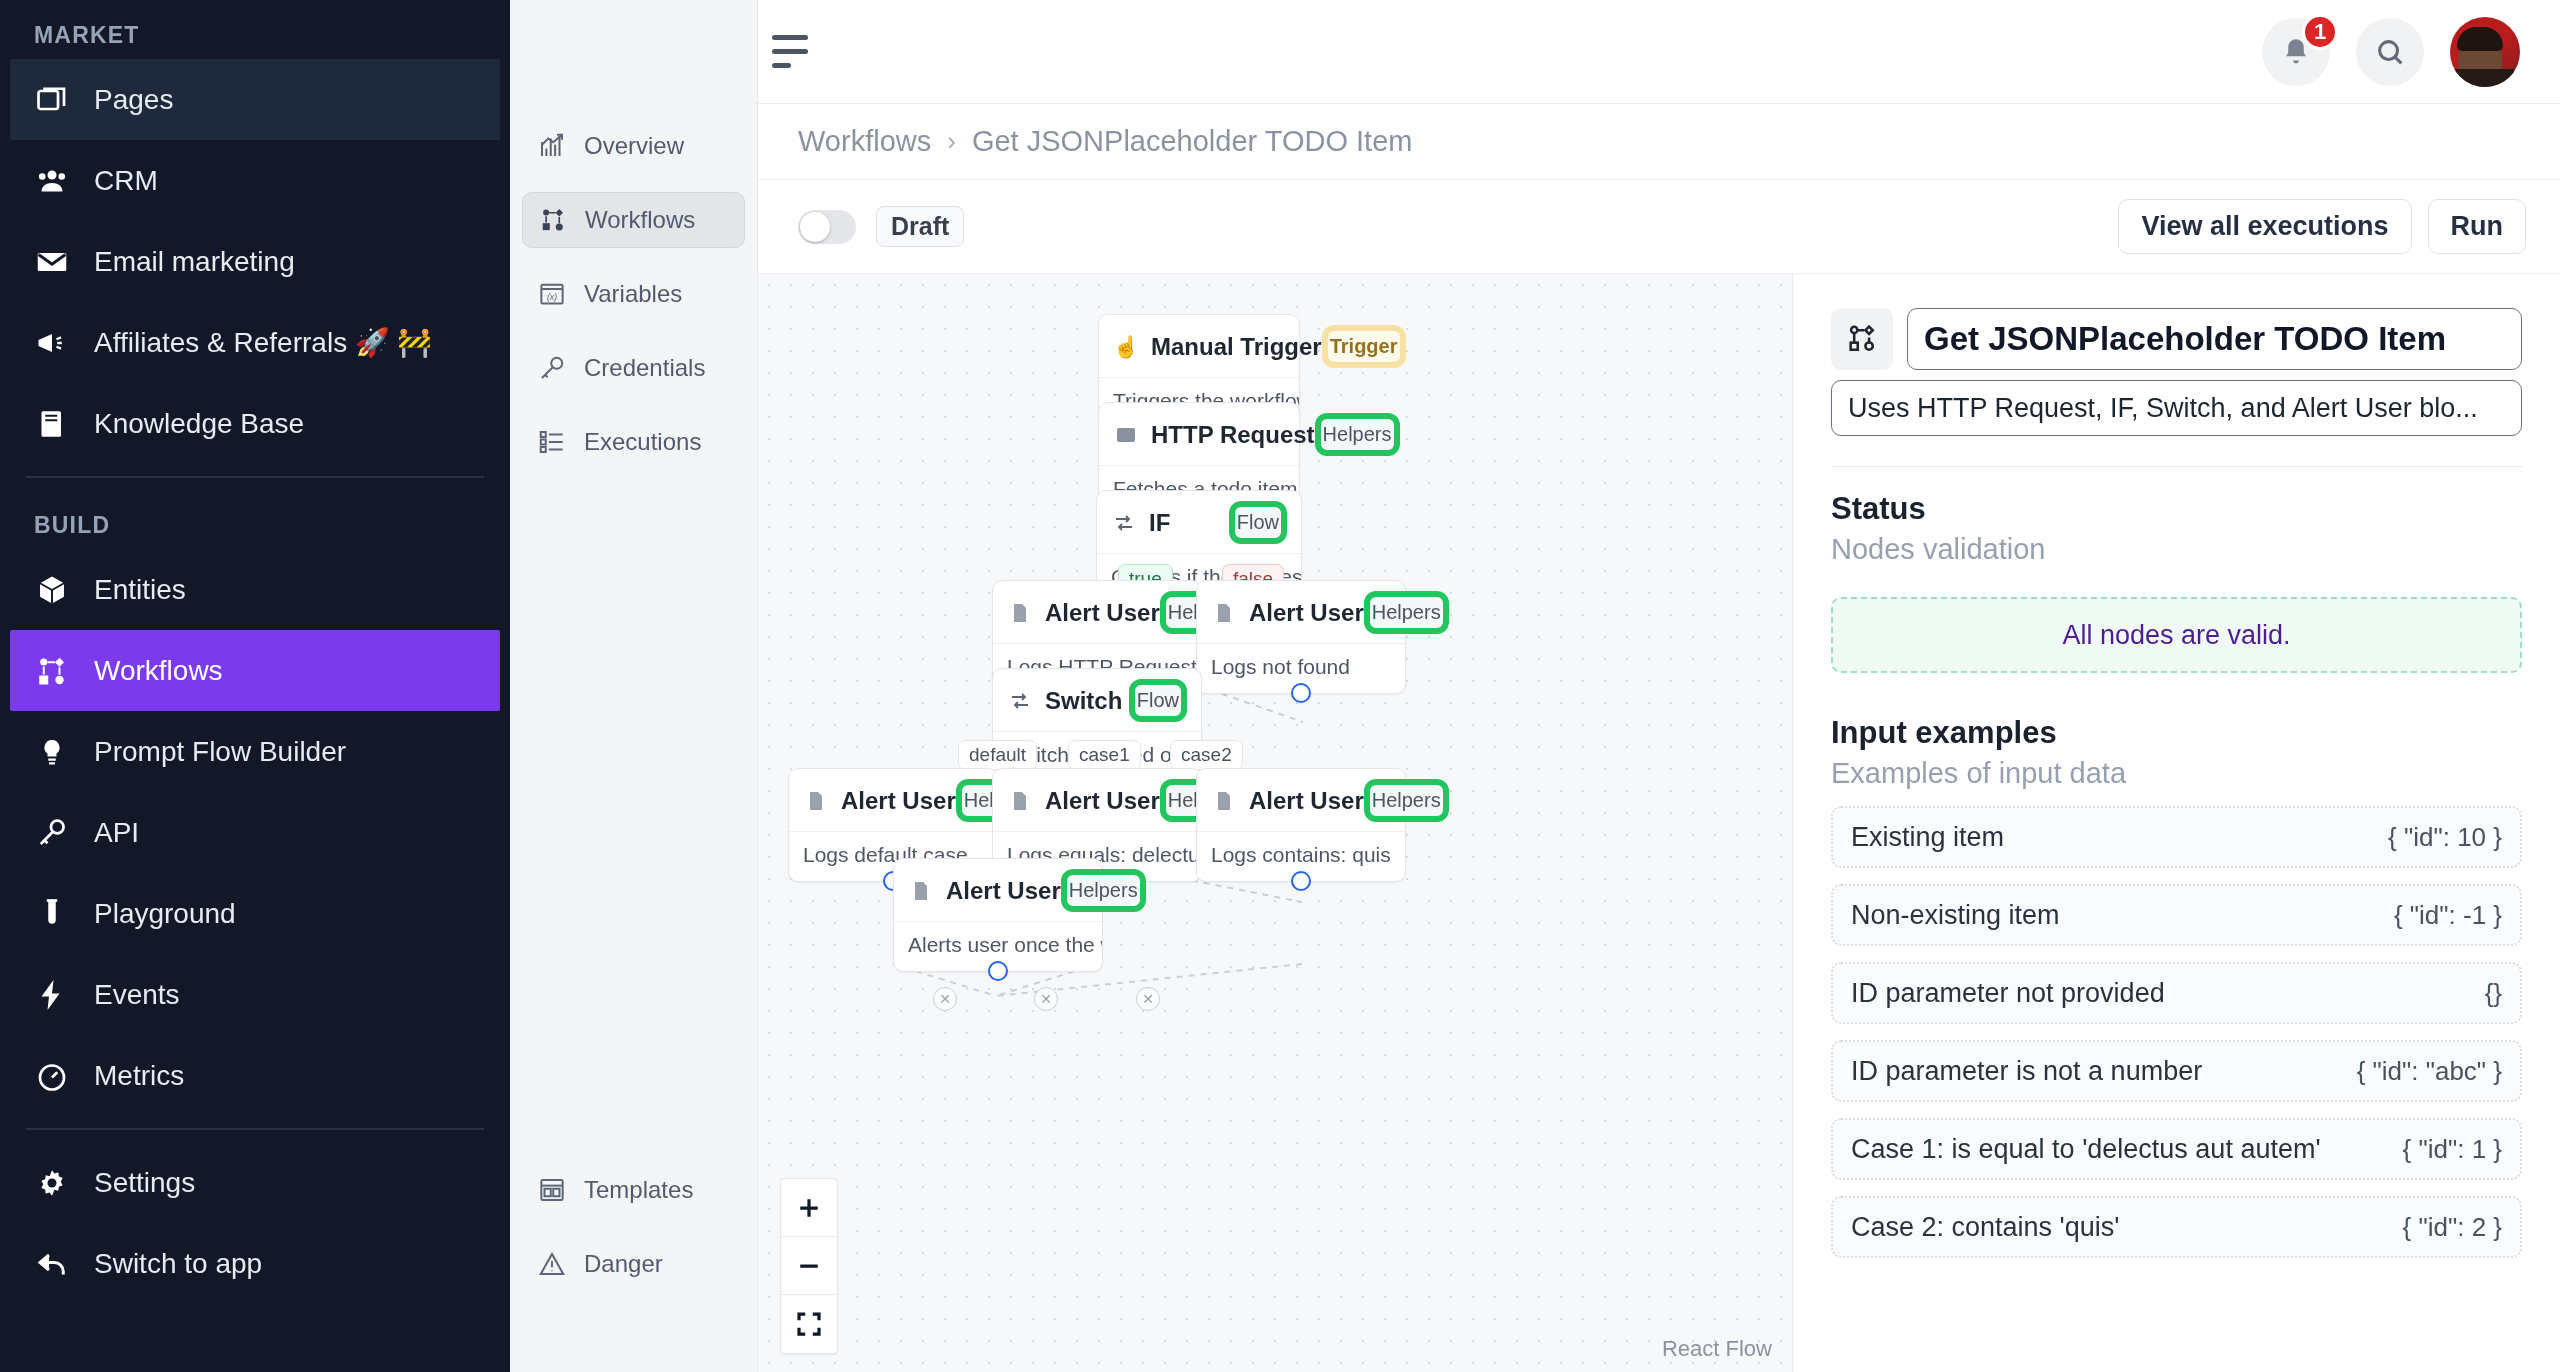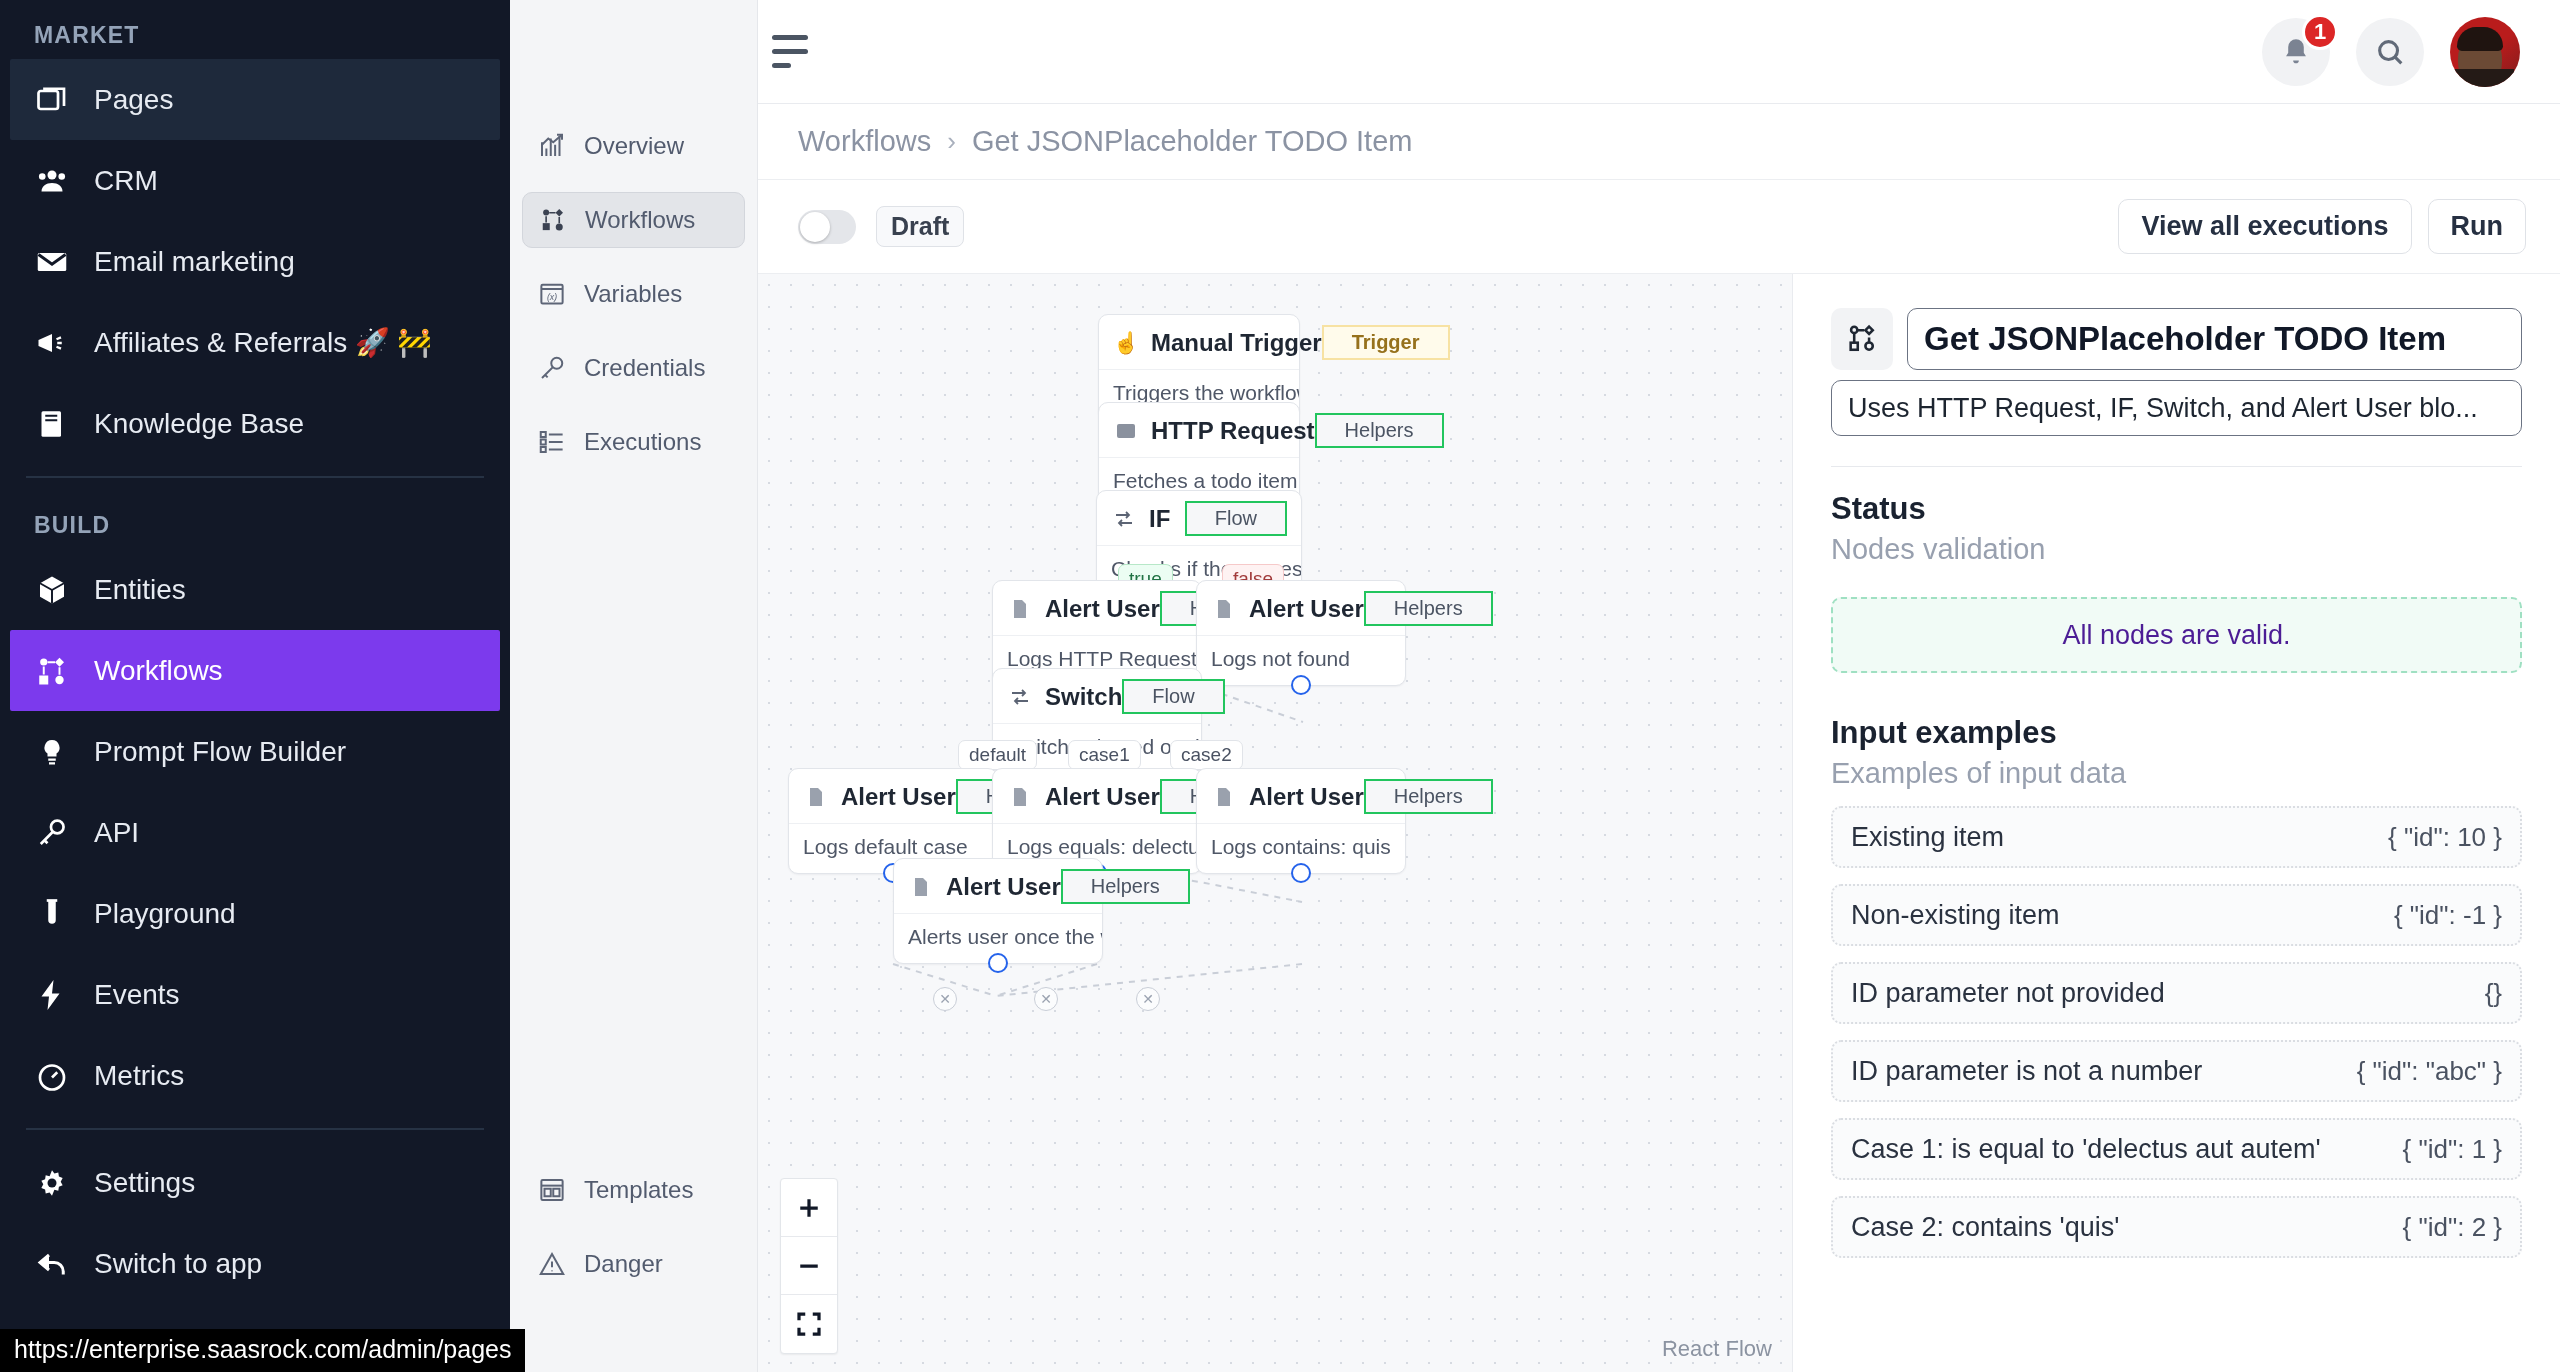--- a/index.html
+++ b/index.html
@@ -117,21 +117,21 @@
   .node {
     position: absolute; background: #fff; border: 1px solid #e2e5ea;
     border-radius: 10px; box-shadow: 0 1px 2px rgba(16,24,40,.05);
   }
   .node-head { display: flex; align-items: center; justify-content: space-between;
     padding: 10px 14px 9px 14px; border-bottom: 1px solid #eef0f3; }
   .node-title { display: flex; align-items: center; gap: 12px; font-size: 24px;
     font-weight: bold; color: #1f2733; white-space: nowrap; }
   .node-ico { width: 26px; height: 26px; display:flex; align-items:center; justify-content:center; font-size: 21px; }
   .node-ico svg { width: 24px; height: 24px; fill:none; stroke:#5c6474; stroke-width:1.8; }
-  .tag { font-size: 20px; border-radius: 0; padding: 4px 28px; border: 2px solid #22c55e;
+  .tag { font-size: 20px; border-radius: 12px; padding: 4px 2px; border: 6px solid #22c55e;
     background: #f6f7f9; color: #4b5463; white-space: nowrap; }
   .tag.trigger { background: #fffbeb; border-color: #f7e2a3; color: #96711c; font-weight: bold; }
   .node-desc { padding: 11px 14px 14px 14px; font-size: 21px; color: #4f5767; white-space: nowrap; overflow: hidden; }
   .port { position: absolute; width: 20px; height: 20px; border-radius: 50%;
     background: #fff; border: 2px solid #2563eb; left: 50%; bottom: -10px; transform: translateX(-50%); }
   .edge-label { position: absolute; font-size: 19px; border-radius: 7px; padding: 3px 10px;
     background: #fff; border: 1px solid #e1e4e9; color: #4a5262; white-space: nowrap; }
   .edge-label.true { background: #ecfdf3; border-color: #b7e8c8; color: #227345; }
   .edge-label.false { background: #fef2f2; border-color: #f6c9c9; color: #a13a3a; }
   .edge-x { position: absolute; width: 24px; height: 24px; border-radius: 50%;
@@ -723,14 +723,13 @@
           <span class="ex-val">{ "id": 1 }</span>
         </div>
         <div class="ex-row">
           <span class="ex-name">Case 2: contains 'quis'</span>
           <span class="ex-val">{ "id": 2 }</span>
         </div>
       </aside>
     </div>
   </div>
 
-  <div class="statusbar">https://enterprise.saasrock.com/admin/pages</div>
 </div>
 
 </body></html>

